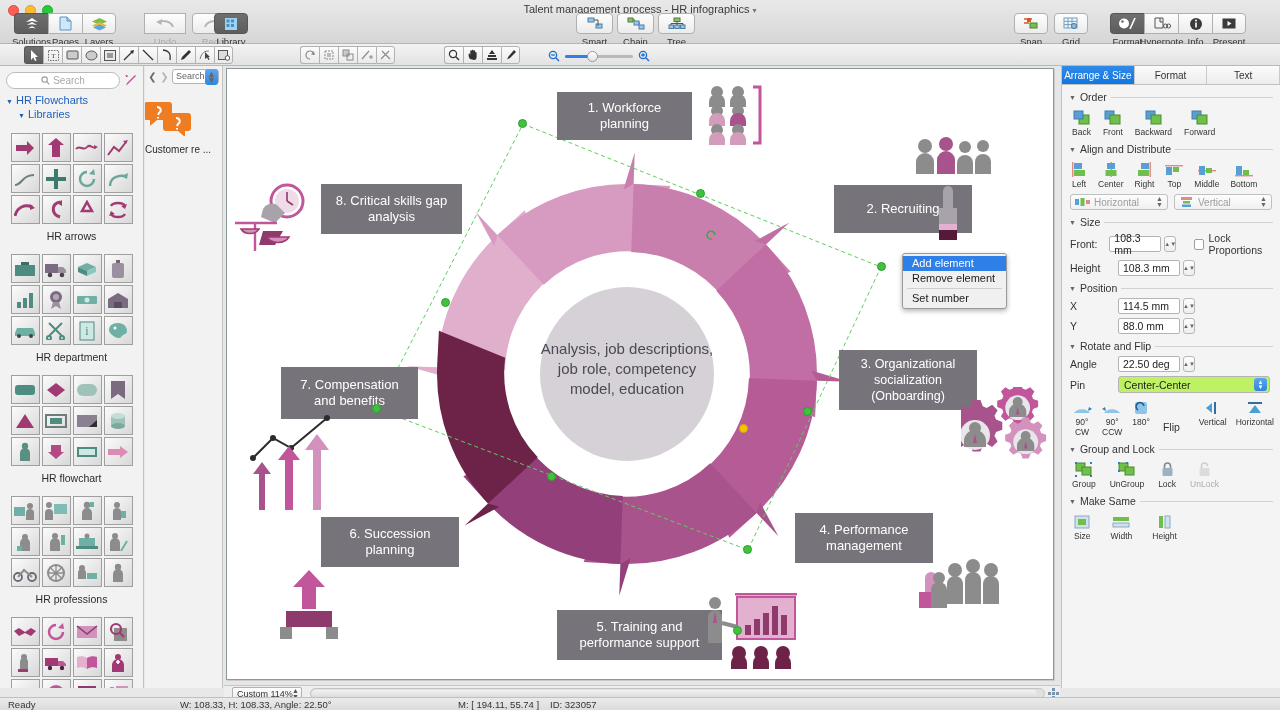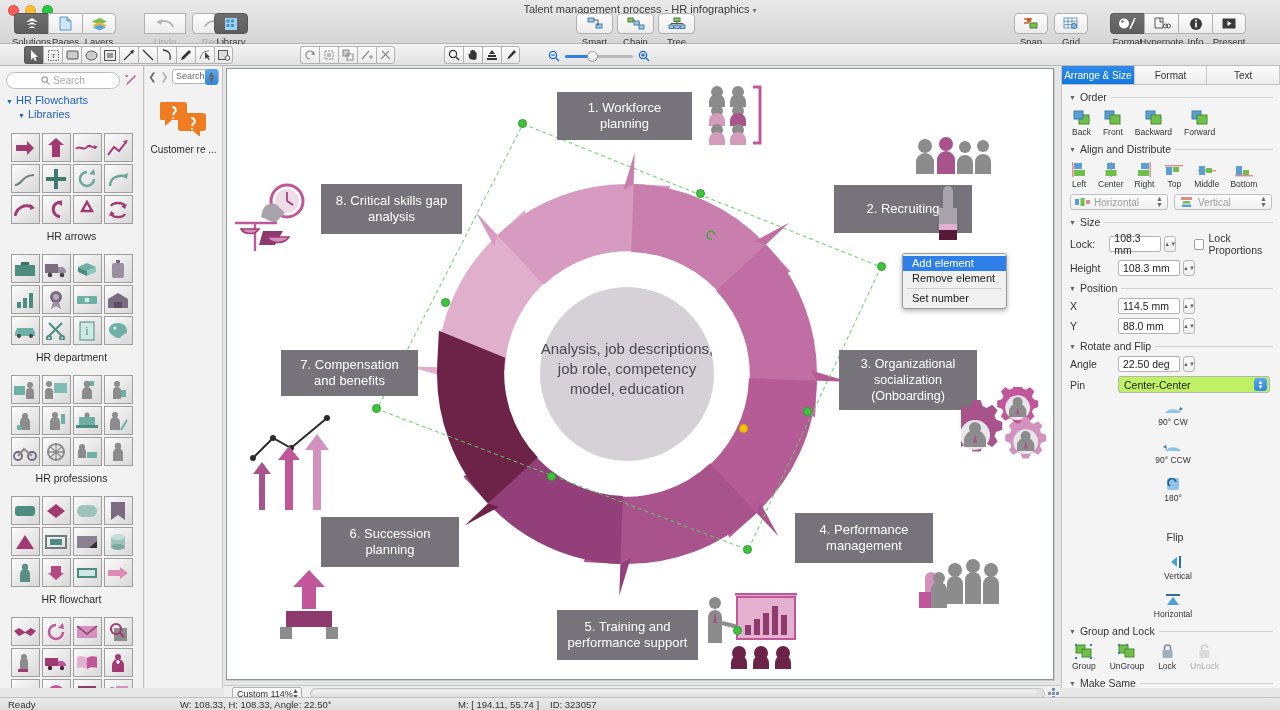--- a/index.html
+++ b/index.html
@@ -108,21 +108,21 @@
     flex:1; height:15px; border:1px solid #b4b4b4; border-radius:3px;
     background:#fff; display:flex; align-items:center; padding-left:3px; position:relative;
   }
   .mp-search span{ font-size:9px; color:#666;}
   .mp-stepper{
     position:absolute; right:0; top:-1px; width:13px; height:16px;
     background:linear-gradient(#5aa7f0,#2f86e0); border-radius:3px;
     color:#fff; font-size:7px; display:flex; flex-direction:column;
     align-items:center; justify-content:center; line-height:6px;
   }
-  .mp-item { margin-top:14px; text-align:center; }
+  .mp-item { margin-top:14px; }
   .mp-item .cap { font-size:10px; color:#2b2b2b; margin-top:6px;}
 
   
   .canvas-area {
     position:absolute; left:224px; top:66px; width:836px; height:622px;
     background:#e6e6e6;
   }
   .paper {
     position:absolute; left:2px; top:2px; width:828px; height:612px;
     background:#fff; border:1px solid #8a9a9a;
@@ -715,20 +715,94 @@
               <circle cx="7" cy="6" r="1.5" fill="#fff"></circle>
             </svg>
           </div>
       </div>
       <div class="lib-name">HR department</div>
     </div>
 
     <div class="lib-block">
       <div class="lib-grid">
         <div class="lib-cell">
+            <svg width="22" height="12" viewBox="0 0 22 12">
+              <rect x="1" y="1" width="20" height="10" rx="3" fill="#4e8c82"></rect>
+            </svg>
+          </div>
+        <div class="lib-cell">
+            <svg width="20" height="16" viewBox="0 0 20 16">
+              <path d="M10 1 L19 8 L10 15 L1 8z" fill="#a13a72"></path>
+            </svg>
+          </div>
+        <div class="lib-cell">
+            <svg width="22" height="14" viewBox="0 0 22 14">
+              <rect x="1" y="1" width="20" height="12" rx="6" fill="#9dc3ba"></rect>
+            </svg>
+          </div>
+        <div class="lib-cell">
+            <svg width="16" height="20" viewBox="0 0 16 20">
+              <path d="M1 1 h14 v18 l-7 -5 l-7 5z" fill="#7b6b80"></path>
+            </svg>
+          </div>
+
+        <div class="lib-cell">
+            <svg width="20" height="16" viewBox="0 0 20 16">
+              <path d="M10 1 L19 15 H1z" fill="#a13a72"></path>
+            </svg>
+          </div>
+        <div class="lib-cell">
+            <svg width="22" height="14" viewBox="0 0 22 14">
+              <rect x="1" y="1" width="20" height="12" fill="none" stroke="#6f7d7a" stroke-width="2"></rect>
+              <rect x="5" y="4" width="12" height="6" fill="#4e8c82"></rect>
+            </svg>
+          </div>
+        <div class="lib-cell">
+            <svg width="22" height="14" viewBox="0 0 22 14">
+              <rect x="1" y="1" width="20" height="12" fill="#8b8092"></rect>
+              <path d="M13 13 l8 -7 v7z" fill="#2e2e2e"></path>
+            </svg>
+          </div>
+        <div class="lib-cell">
+            <svg width="18" height="18" viewBox="0 0 18 18">
+              <rect x="2" y="4" width="14" height="10" fill="#9dc3ba"></rect>
+              <ellipse cx="9" cy="4" rx="7" ry="3" fill="#c2ded8"></ellipse>
+              <ellipse cx="9" cy="14" rx="7" ry="3" fill="#7da8a0"></ellipse>
+            </svg>
+          </div>
+
+        <div class="lib-cell">
+            <svg width="14" height="20" viewBox="0 0 14 20">
+              <circle cx="7" cy="4" r="3.2" fill="#5a8f84"></circle>
+              <path d="M2 19 v-8 a5 5 0 0 1 10 0 v8z" fill="#5a8f84"></path>
+            </svg>
+          </div>
+        <div class="lib-cell">
+            <svg width="18" height="16" viewBox="0 0 18 16">
+              <path d="M4 1 h10 v7 h3 l-8 7 l-8 -7 h3z" fill="#b34a84"></path>
+            </svg>
+          </div>
+        <div class="lib-cell">
+            <svg width="22" height="12" viewBox="0 0 22 12">
+              <rect x="1" y="1" width="20" height="10" fill="#4e8c82"></rect>
+              <rect x="3" y="3" width="16" height="6" fill="#cfe8e3"></rect>
+            </svg>
+          </div>
+        <div class="lib-cell">
+            <svg width="22" height="14" viewBox="0 0 22 14">
+              <path d="M1 4 h12 V1 l8 6 l-8 6 v-3 H1z" fill="#dc8bb5"></path>
+            </svg>
+          </div>
+      </div>
+      <div class="lib-name">HR flowchart</div>
+    </div>
+
+    <div class="lib-block">
+      <div class="lib-grid">
+        <div class="lib-cell">
             <svg width="24" height="20" viewBox="0 0 24 20">
               <rect x="1" y="6" width="11" height="9" fill="#6fb0a6"></rect>
               <circle cx="17" cy="5" r="3" fill="#8c8c8c"></circle>
               <path d="M13 19 v-7 a4 4 0 0 1 8 0 v7z" fill="#8c8c8c"></path>
             </svg>
           </div>
         <div class="lib-cell">
             <svg width="24" height="20" viewBox="0 0 24 20">
               <rect x="10" y="3" width="13" height="10" fill="#7fbdb4"></rect>
               <circle cx="5" cy="4" r="3" fill="#8c8c8c"></circle>
@@ -800,94 +874,20 @@
             </svg>
           </div>
         <div class="lib-cell">
             <svg width="16" height="20" viewBox="0 0 16 20">
               <circle cx="8" cy="4" r="3.2" fill="#8c8c8c"></circle>
               <path d="M3 19 v-8 a5 5 0 0 1 10 0 v8z" fill="#8c8c8c"></path>
             </svg>
           </div>
       </div>
       <div class="lib-name">HR professions</div>
-    </div>
-
-    <div class="lib-block">
-      <div class="lib-grid">
-        <div class="lib-cell">
-            <svg width="22" height="12" viewBox="0 0 22 12">
-              <rect x="1" y="1" width="20" height="10" rx="3" fill="#4e8c82"></rect>
-            </svg>
-          </div>
-        <div class="lib-cell">
-            <svg width="20" height="16" viewBox="0 0 20 16">
-              <path d="M10 1 L19 8 L10 15 L1 8z" fill="#a13a72"></path>
-            </svg>
-          </div>
-        <div class="lib-cell">
-            <svg width="22" height="14" viewBox="0 0 22 14">
-              <rect x="1" y="1" width="20" height="12" rx="6" fill="#9dc3ba"></rect>
-            </svg>
-          </div>
-        <div class="lib-cell">
-            <svg width="16" height="20" viewBox="0 0 16 20">
-              <path d="M1 1 h14 v18 l-7 -5 l-7 5z" fill="#7b6b80"></path>
-            </svg>
-          </div>
-
-        <div class="lib-cell">
-            <svg width="20" height="16" viewBox="0 0 20 16">
-              <path d="M10 1 L19 15 H1z" fill="#a13a72"></path>
-            </svg>
-          </div>
-        <div class="lib-cell">
-            <svg width="22" height="14" viewBox="0 0 22 14">
-              <rect x="1" y="1" width="20" height="12" fill="none" stroke="#6f7d7a" stroke-width="2"></rect>
-              <rect x="5" y="4" width="12" height="6" fill="#4e8c82"></rect>
-            </svg>
-          </div>
-        <div class="lib-cell">
-            <svg width="22" height="14" viewBox="0 0 22 14">
-              <rect x="1" y="1" width="20" height="12" fill="#8b8092"></rect>
-              <path d="M13 13 l8 -7 v7z" fill="#2e2e2e"></path>
-            </svg>
-          </div>
-        <div class="lib-cell">
-            <svg width="18" height="18" viewBox="0 0 18 18">
-              <rect x="2" y="4" width="14" height="10" fill="#9dc3ba"></rect>
-              <ellipse cx="9" cy="4" rx="7" ry="3" fill="#c2ded8"></ellipse>
-              <ellipse cx="9" cy="14" rx="7" ry="3" fill="#7da8a0"></ellipse>
-            </svg>
-          </div>
-
-        <div class="lib-cell">
-            <svg width="14" height="20" viewBox="0 0 14 20">
-              <circle cx="7" cy="4" r="3.2" fill="#5a8f84"></circle>
-              <path d="M2 19 v-8 a5 5 0 0 1 10 0 v8z" fill="#5a8f84"></path>
-            </svg>
-          </div>
-        <div class="lib-cell">
-            <svg width="18" height="16" viewBox="0 0 18 16">
-              <path d="M4 1 h10 v7 h3 l-8 7 l-8 -7 h3z" fill="#b34a84"></path>
-            </svg>
-          </div>
-        <div class="lib-cell">
-            <svg width="22" height="12" viewBox="0 0 22 12">
-              <rect x="1" y="1" width="20" height="10" fill="#4e8c82"></rect>
-              <rect x="3" y="3" width="16" height="6" fill="#cfe8e3"></rect>
-            </svg>
-          </div>
-        <div class="lib-cell">
-            <svg width="22" height="14" viewBox="0 0 22 14">
-              <path d="M1 4 h12 V1 l8 6 l-8 6 v-3 H1z" fill="#dc8bb5"></path>
-            </svg>
-          </div>
-      </div>
-      <div class="lib-name">HR flowchart</div>
     </div>
 
     <div class="lib-block">
       <div class="lib-grid">
         <div class="lib-cell">
             <svg width="24" height="14" viewBox="0 0 24 14">
               <path d="M1 6 l5 -3 l6 4 l6 -4 l5 3 l-5 5 l-6 -3 l-6 3z" fill="#a13a72"></path>
             </svg>
           </div>
         <div class="lib-cell">
@@ -1054,29 +1054,29 @@
         </div>
       <div class="dlabel" style="left:612px;top:281px;width:138px;height:60px;font-size:12.5px;">
         <span style="white-space:pre-line">3. Organizational
 socialization
 (Onboarding)</span>
         </div>
       <div class="dlabel" style="left:568px;top:444px;width:138px;height:50px;">
         <span style="white-space:pre-line">4. Performance
 management</span>
         </div>
-      <div class="dlabel" style="left:330px;top:541px;width:141px;height:50px;">
+      <div class="dlabel" style="left:330px;top:541px;width:165px;height:50px;">
         <span style="white-space:pre-line">5. Training and
 performance support</span>
         </div>
       <div class="dlabel" style="left:94px;top:448px;width:138px;height:50px;">
         <span style="white-space:pre-line">6. Succession
 planning</span>
         </div>
-      <div class="dlabel" style="left:54px;top:281px;width:137px;height:46px;">
+      <div class="dlabel" style="left:54px;top:298px;width:137px;height:52px;">
         <span style="white-space:pre-line">7. Compensation
 and benefits</span>
         </div>
       <div class="dlabel" style="left:94px;top:115px;width:141px;height:50px;">
         <span style="white-space:pre-line">8. Critical skills gap
 analysis</span>
         </div>
 
       <svg style="position:absolute;left:478px;top:16px;" width="78" height="60" viewBox="0 0 78 60">
         <g>
@@ -1386,21 +1386,21 @@
       </div>
     </div>
 
     <div class="sect">
       <div class="sect-hd">
         <span class="tri">▼</span>
         <span>Size</span>
         <span class="line"></span>
       </div>
       <div class="field-row">
-        <span class="lbl">Lock:</span>
+        <span class="lbl">Front:</span>
         <span class="inp">108.3 mm</span>
         <span class="stepper">▲▼</span>
         <span class="chk-row">
           <span class="chk"></span>
           <span>Lock Proportions</span>
         </span>
       </div>
       <div class="field-row">
         <span class="lbl">Height</span>
         <span class="inp">108.3 mm</span>
@@ -1437,21 +1437,21 @@
         <span class="inp">22.50 deg</span>
         <span class="stepper">▲▼</span>
       </div>
       <div class="field-row">
         <span class="lbl">Pin</span>
         <span class="pin-dd">
           <span>Center-Center</span>
           <span class="sq">▲<br>▼</span>
         </span>
       </div>
-      <div class="btn-row" style="gap:9px;padding-left:10px;flex-direction:column;">
+      <div class="btn-row" style="gap:9px;padding-left:10px;">
         <div class="mini-btn">
           <span class="gl">
               <svg width="20" height="14" viewBox="0 0 20 14">
                 <path d="M2 12 A9 7 0 0 1 18 12z" fill="#8fc4e8"></path>
                 <path d="M17 6 l3 2 l-4 2z" fill="#2f7fb4"></path>
               </svg>
             </span>
           <span>90° CW</span>
         </div>
         <div class="mini-btn">

